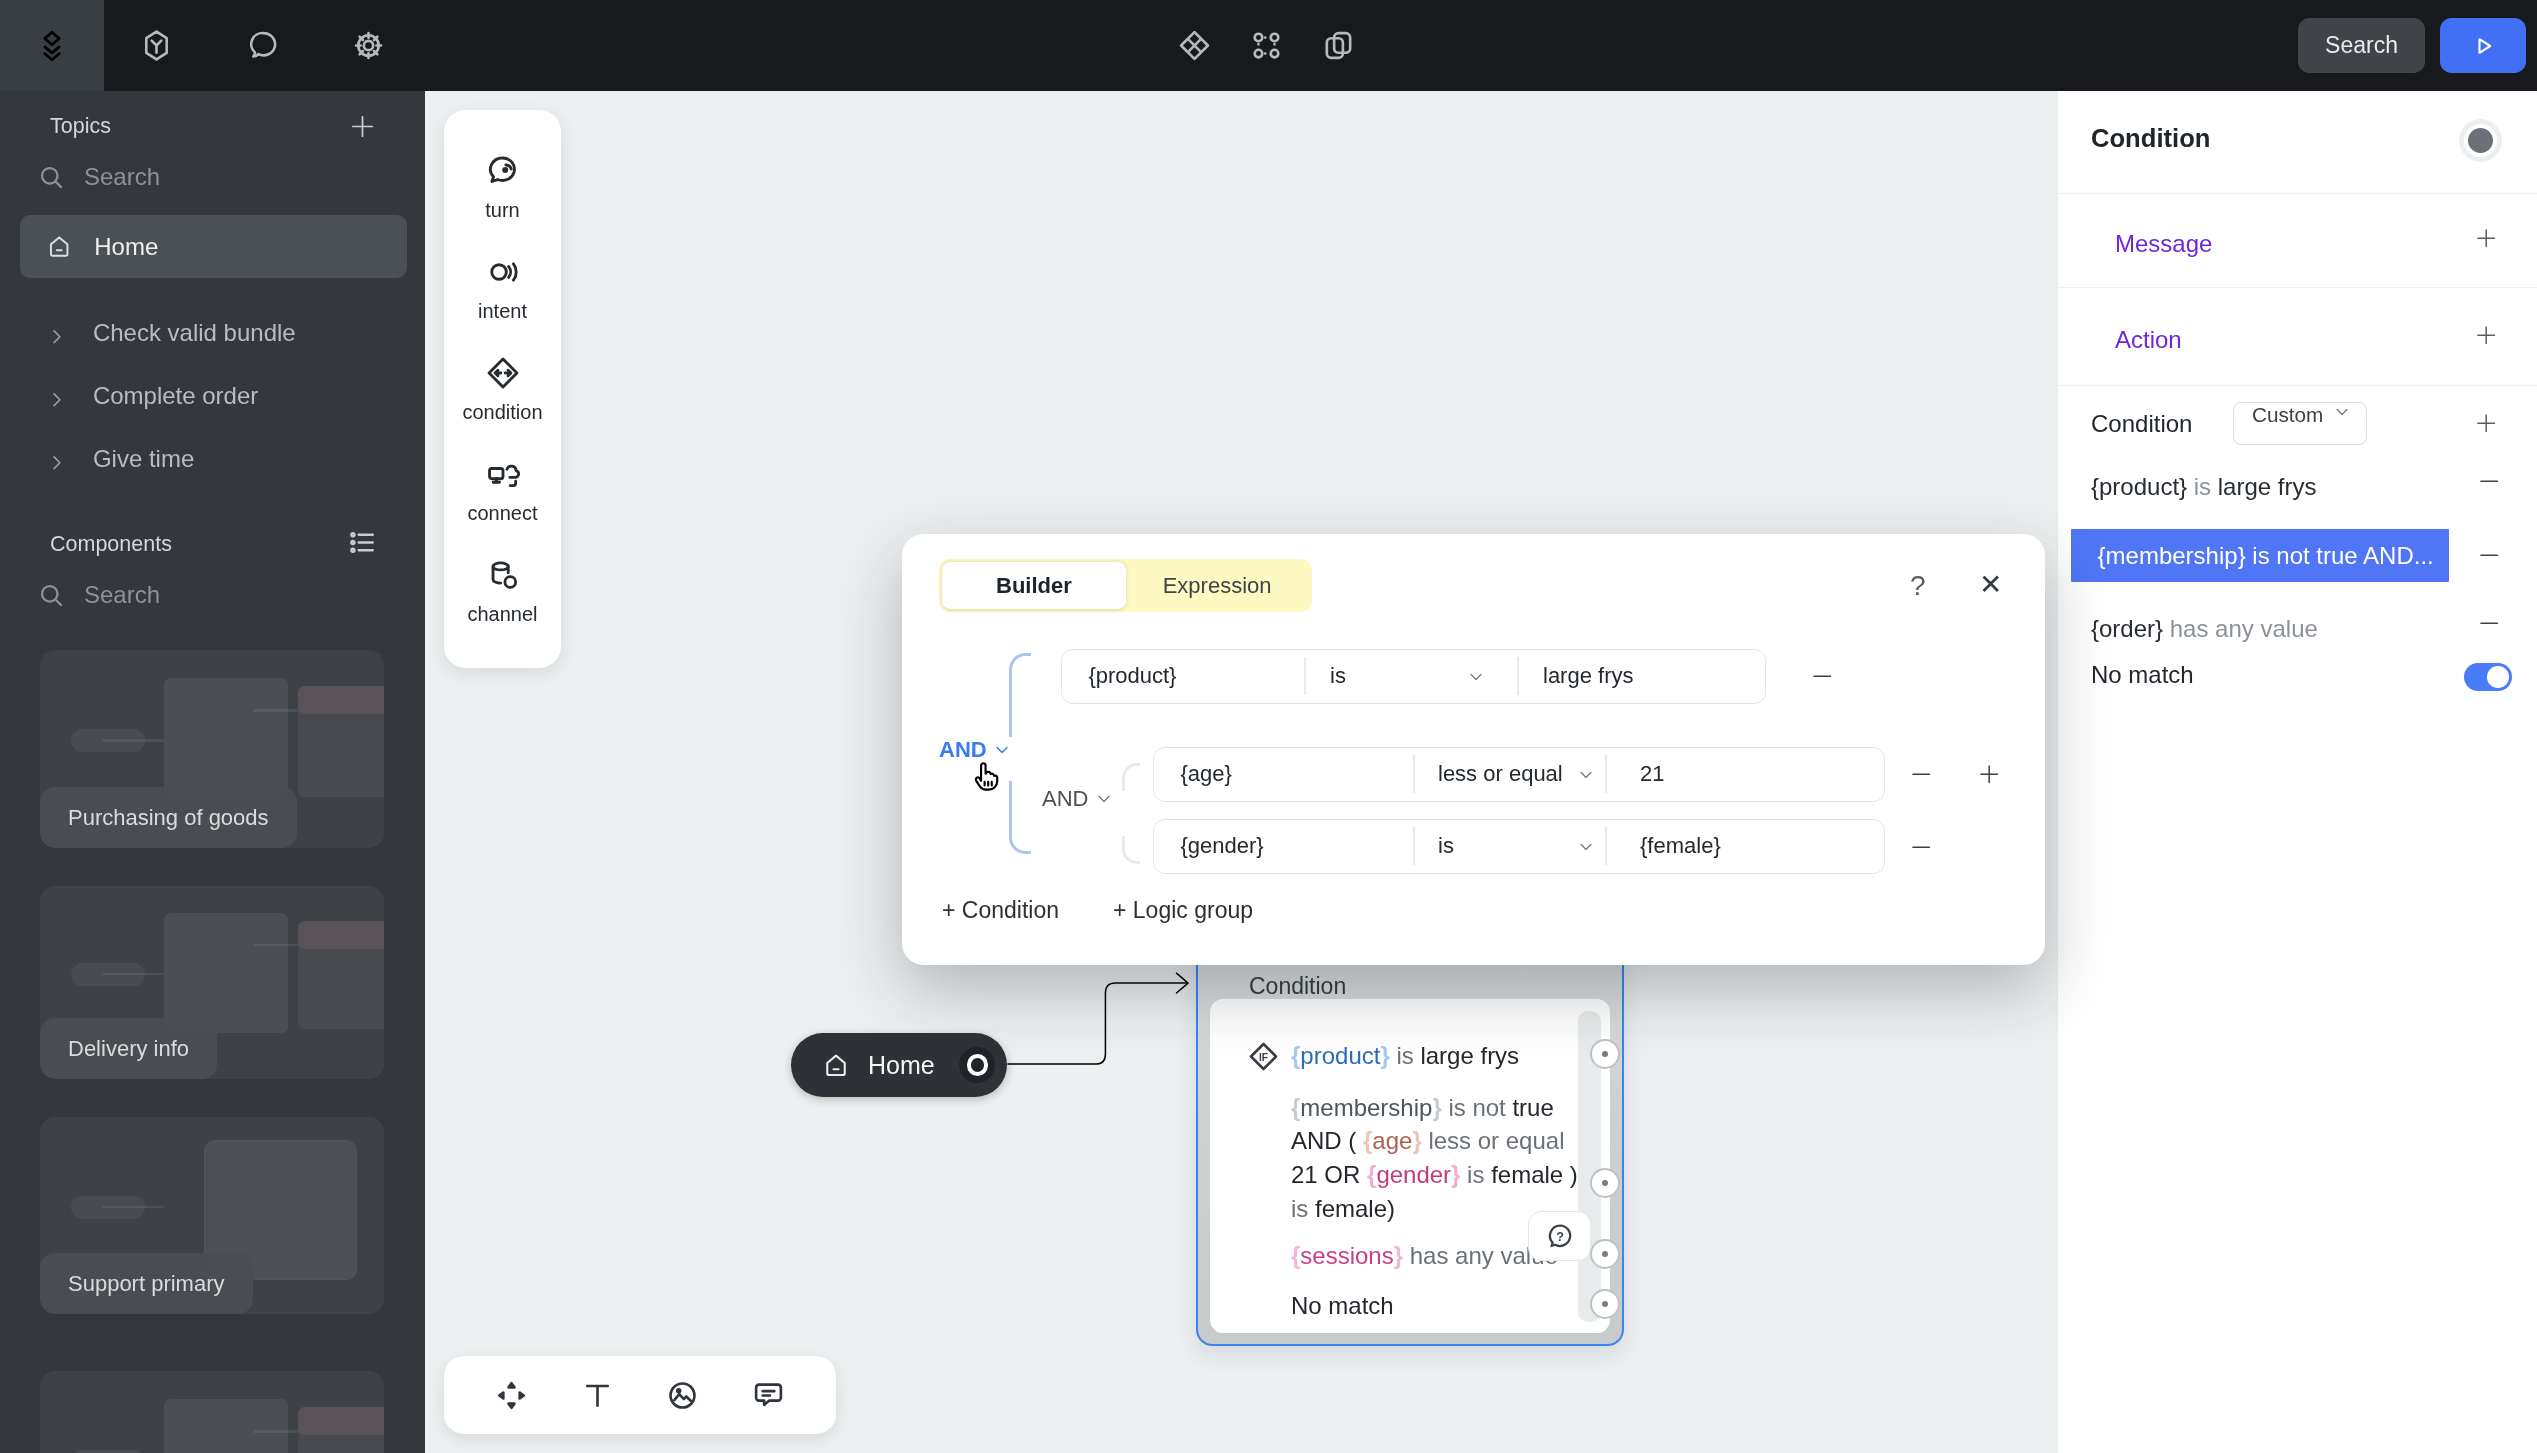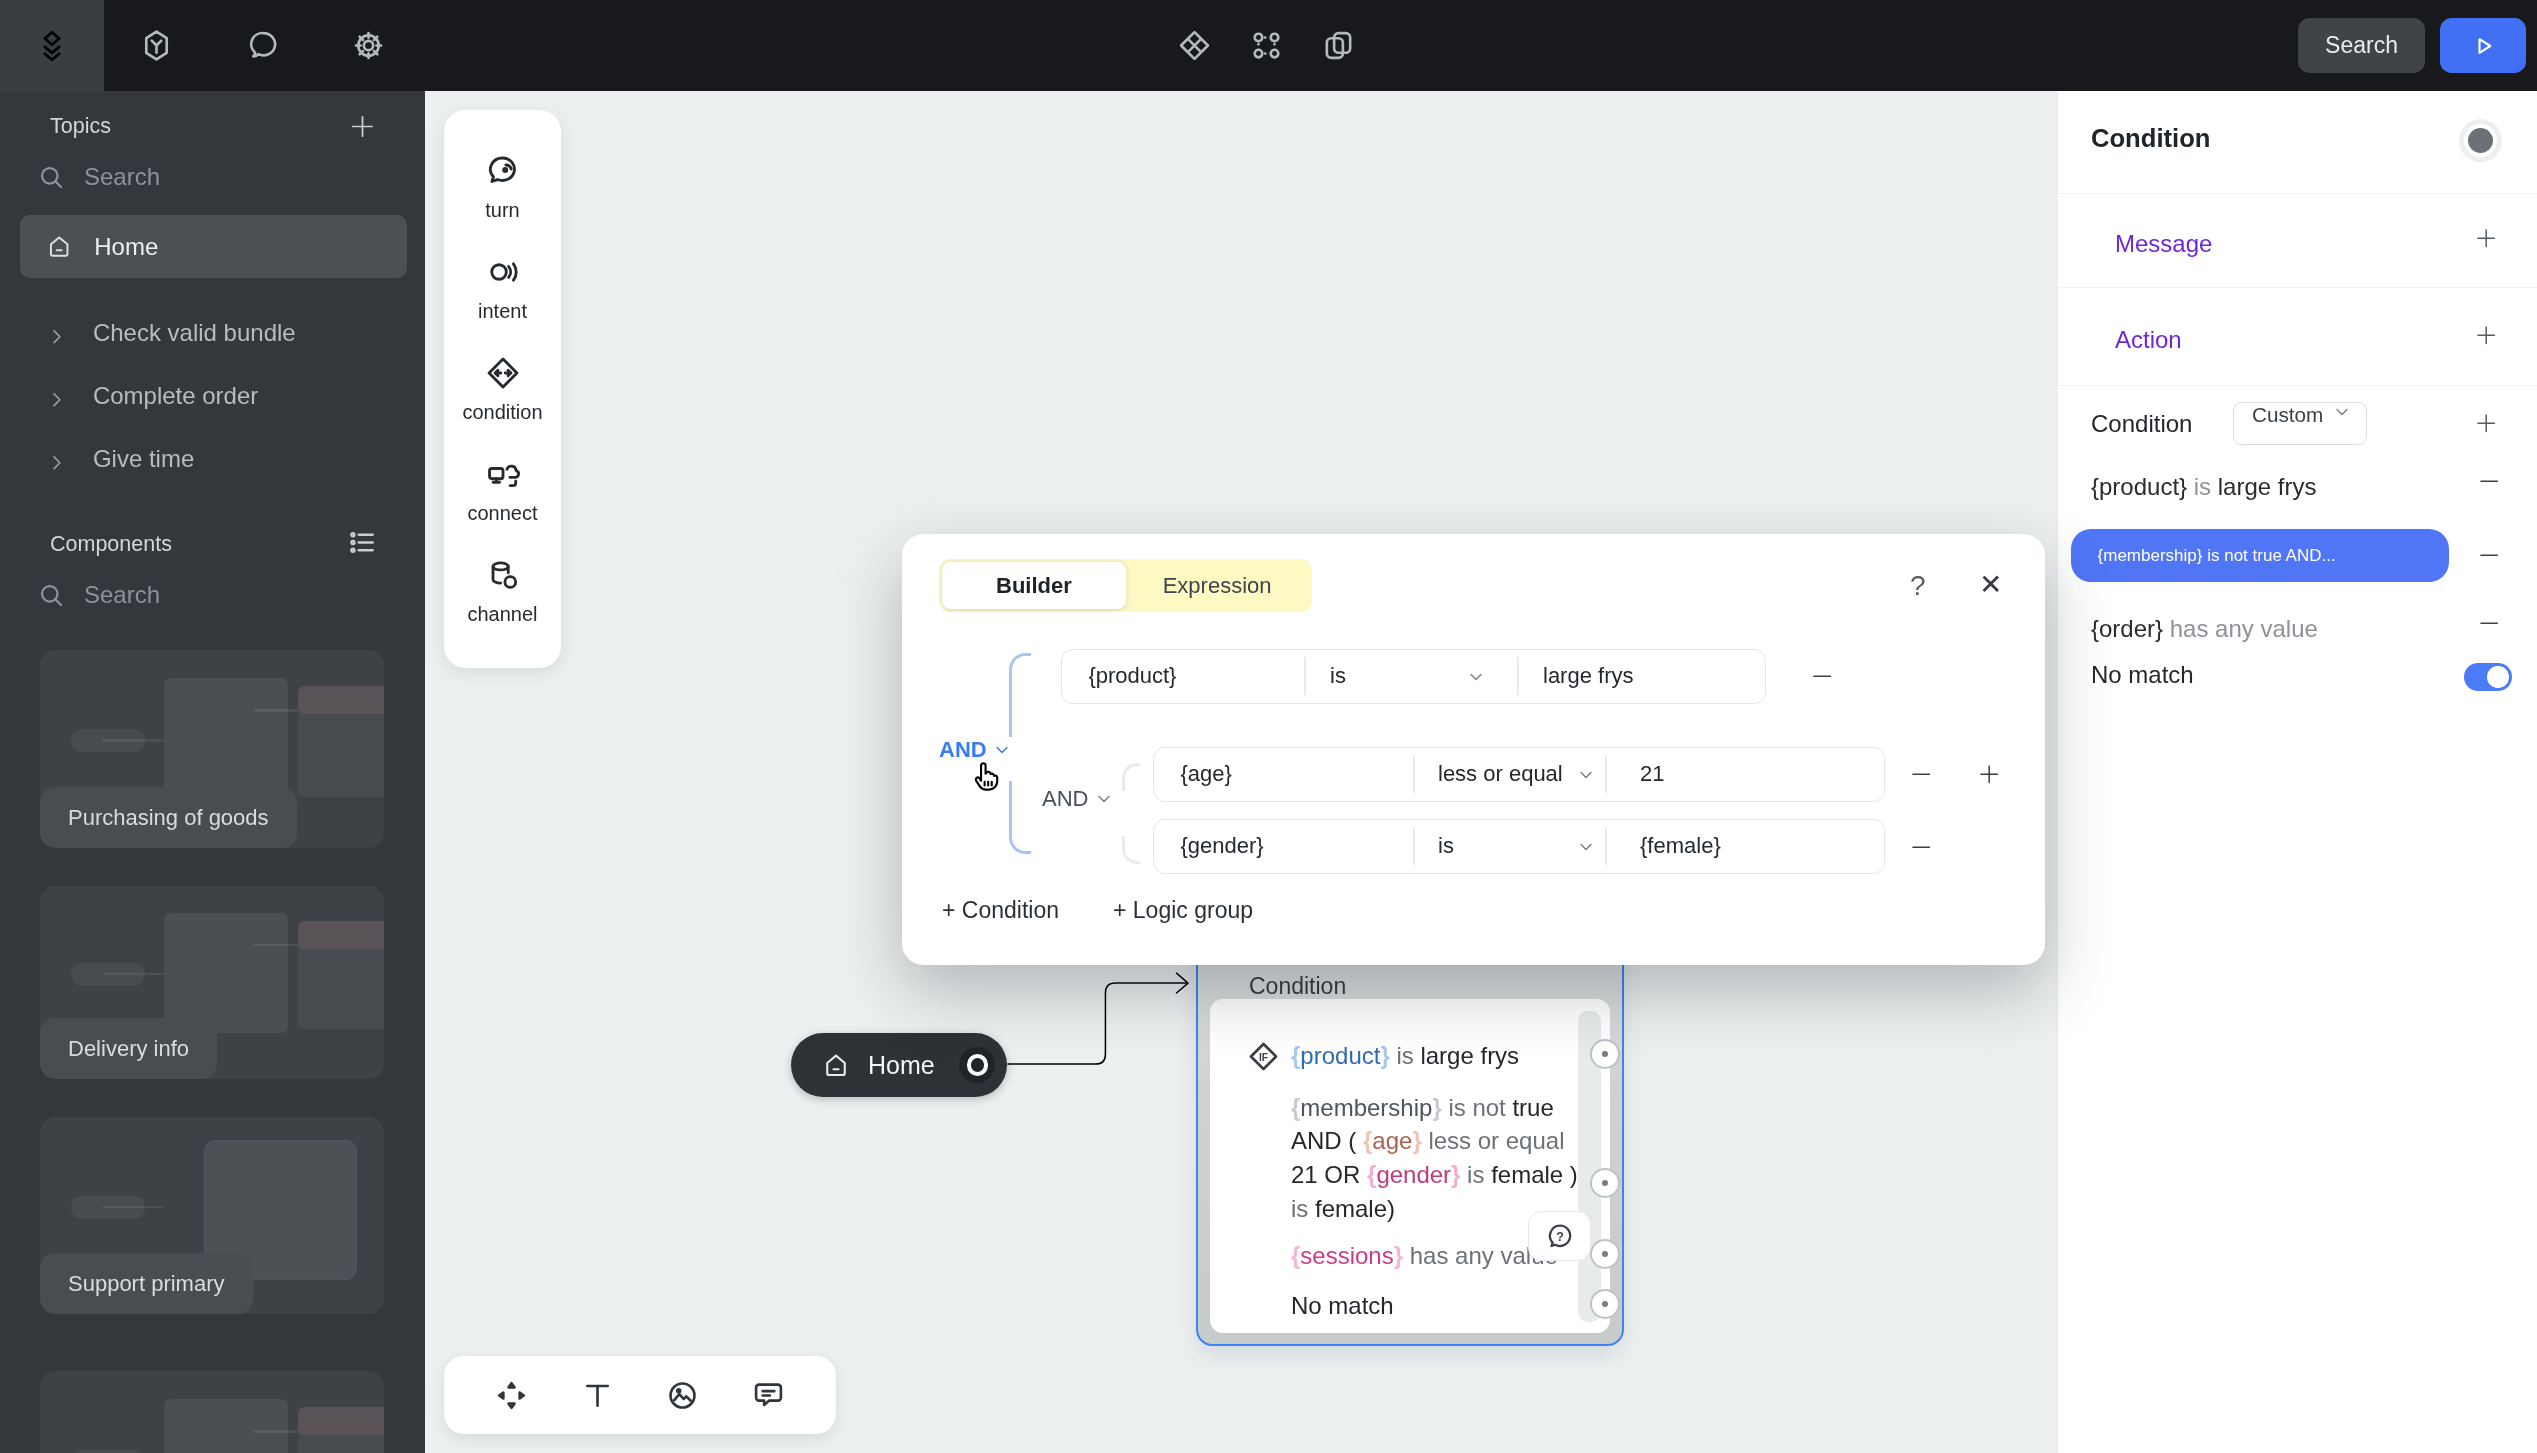--- a/index.html
+++ b/index.html
@@ -149,22 +149,22 @@
   .rp-plus svg{ width:26.4px; height:26.4px;}
   .rp-cond-label{ position:absolute; left:33px; top:319px; font-size:24px; font-weight:500; color:#22272c;}
   .type-chip{ position:absolute; left:175px; top:311px; height:43px; padding:0 15px 0 18px; border:1.7px solid #dadde0;
               border-radius:8.3px; display:flex; align-items:flex-start; gap:10px; font-size:20.7px; color:#3b4146; cursor:pointer;}
   .rp-row{ position:absolute; left:33px; font-size:24px; white-space:nowrap; cursor:pointer;}
   .rp-var{ color:#282d32; font-weight:500;}
   .rp-op{ color:#8d9298;}
   .rp-minus{ position:absolute; left:413px; width:36px; height:36px; color:#3e444a; cursor:pointer;
              display:flex; align-items:center; justify-content:center;}
   .rp-minus svg{ width:26.4px; height:26.4px;}
-  .sel-pill{ position:absolute; left:13.2px; top:438px; width:378px; height:53px; border-radius:20px; background:#5076f6;
-             display:flex; align-items:center; padding-left:26.4px; font-size:17px; color:#fff; cursor:pointer; white-space:nowrap;}
+  .sel-pill{ position:absolute; left:13.2px; top:438px; width:378px; height:53px; border-radius:1px; background:#5076f6;
+             display:flex; align-items:center; padding-left:26.4px; font-size:24px; color:#fff; cursor:pointer; white-space:nowrap;}
   .toggle{ position:absolute; left:406px; top:572px; width:48px; height:28px; border-radius:14px; background:#4b7cf8; cursor:pointer;}
   .toggle .knob{ position:absolute; right:3.3px; top:3.3px; width:21.5px; height:21.5px; border-radius:50%; background:#fff;}
 </style>
 </head>
 <body>
 
 <svg width="0" height="0" style="position:absolute">
   <defs>
     <g id="i-plus">
         <path d="M16 6v20M6 16h20" fill="none" stroke="currentColor" stroke-width="3" stroke-linecap="round"></path>

